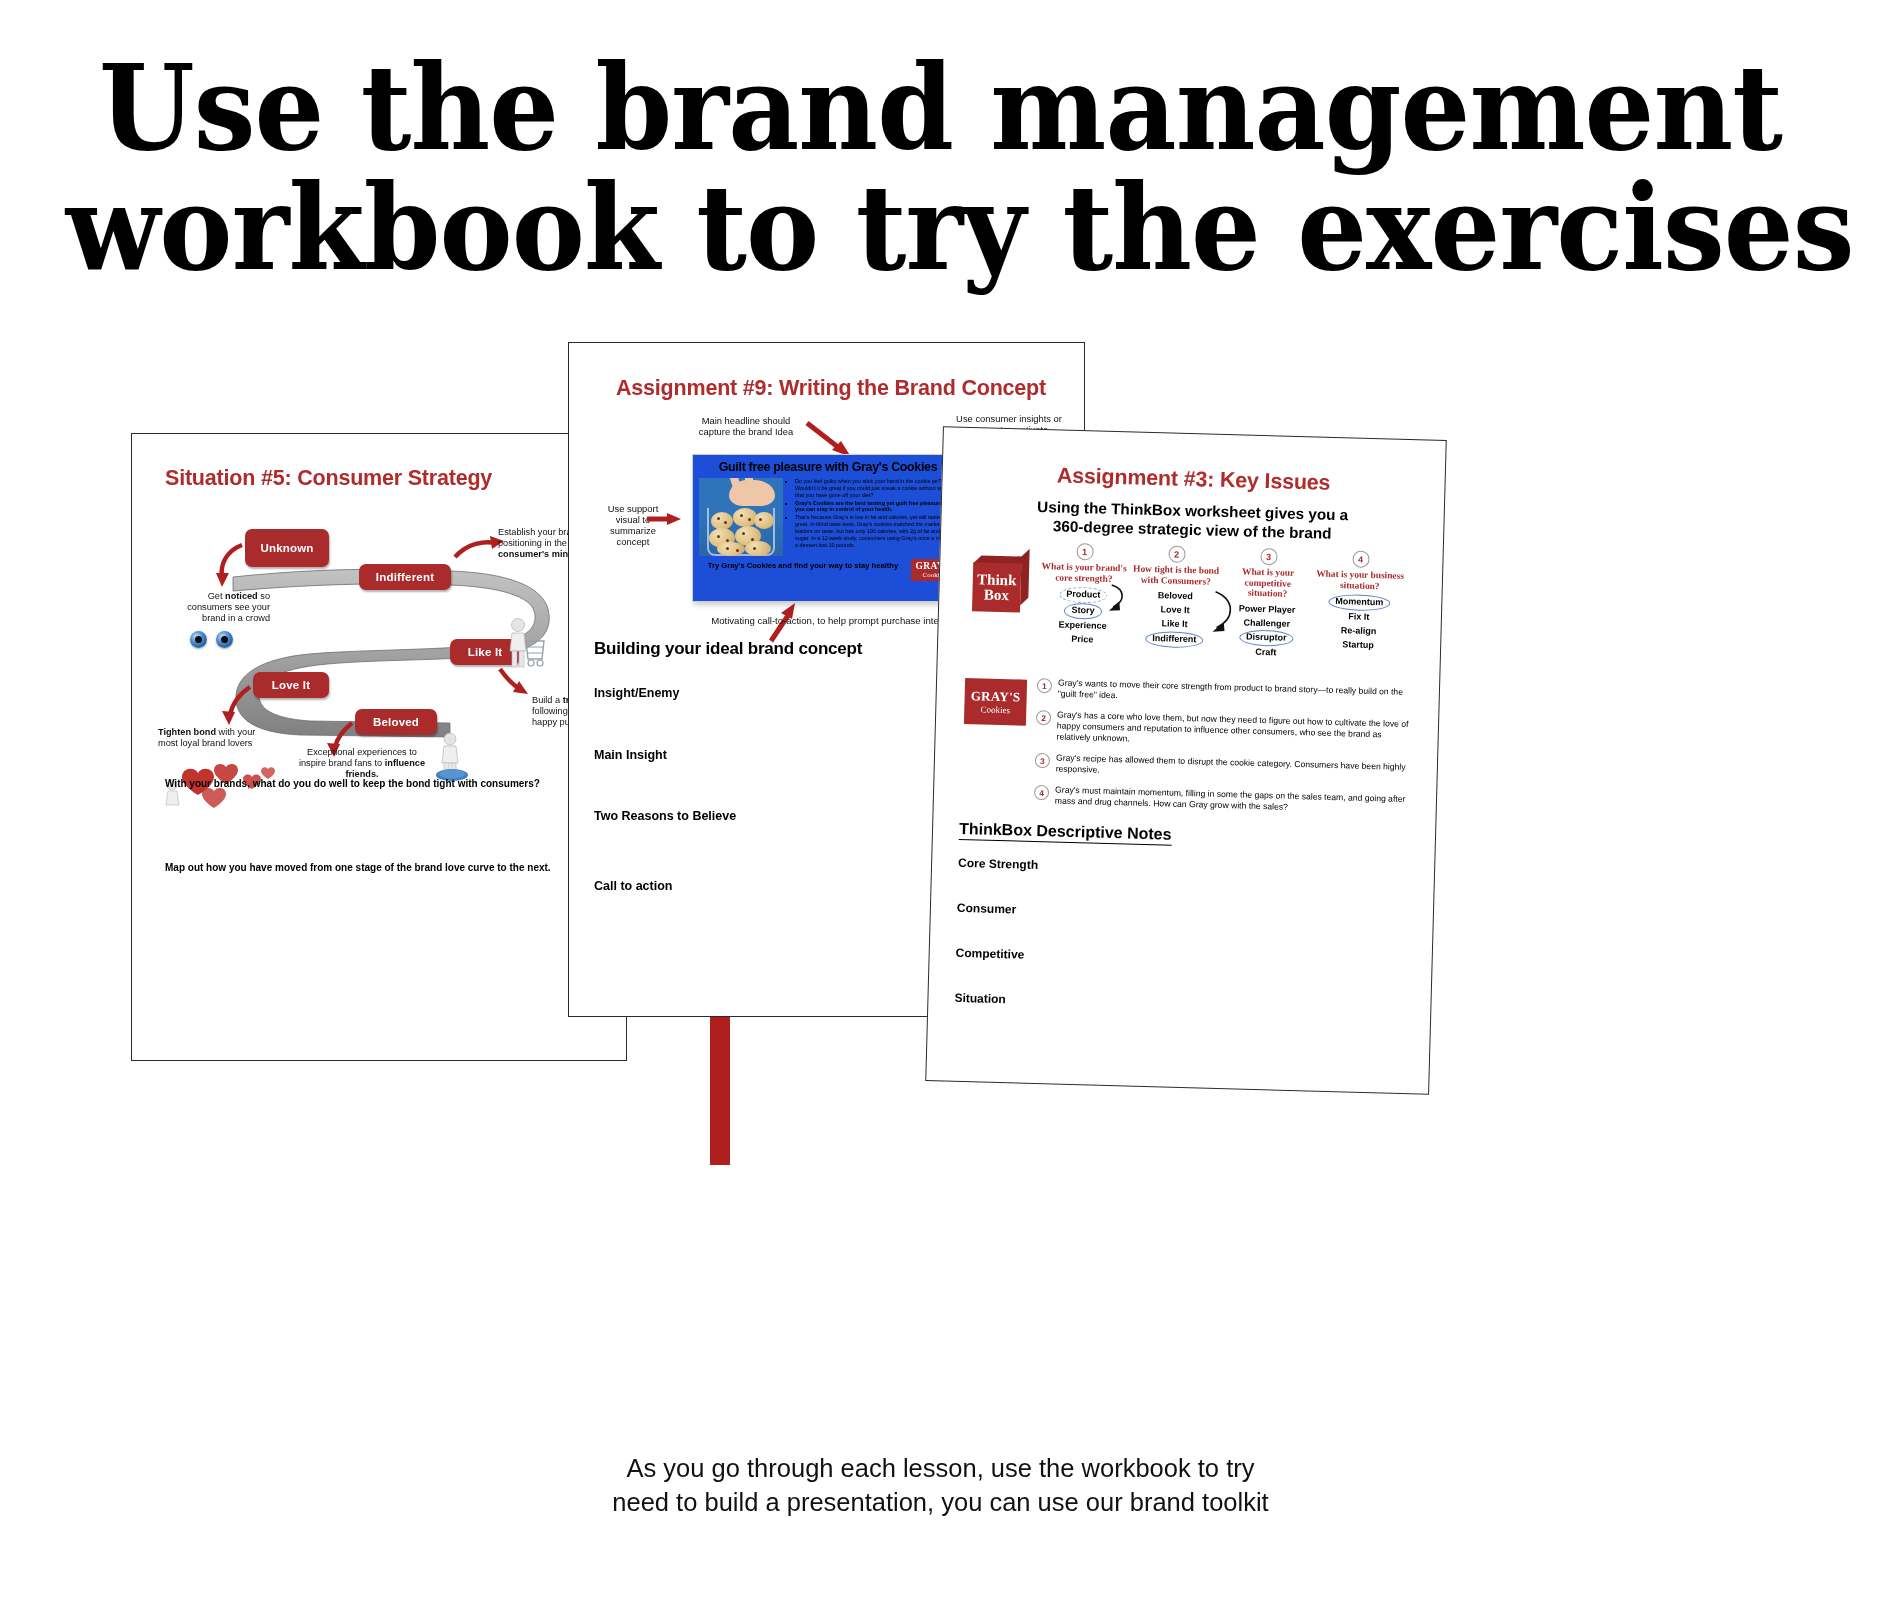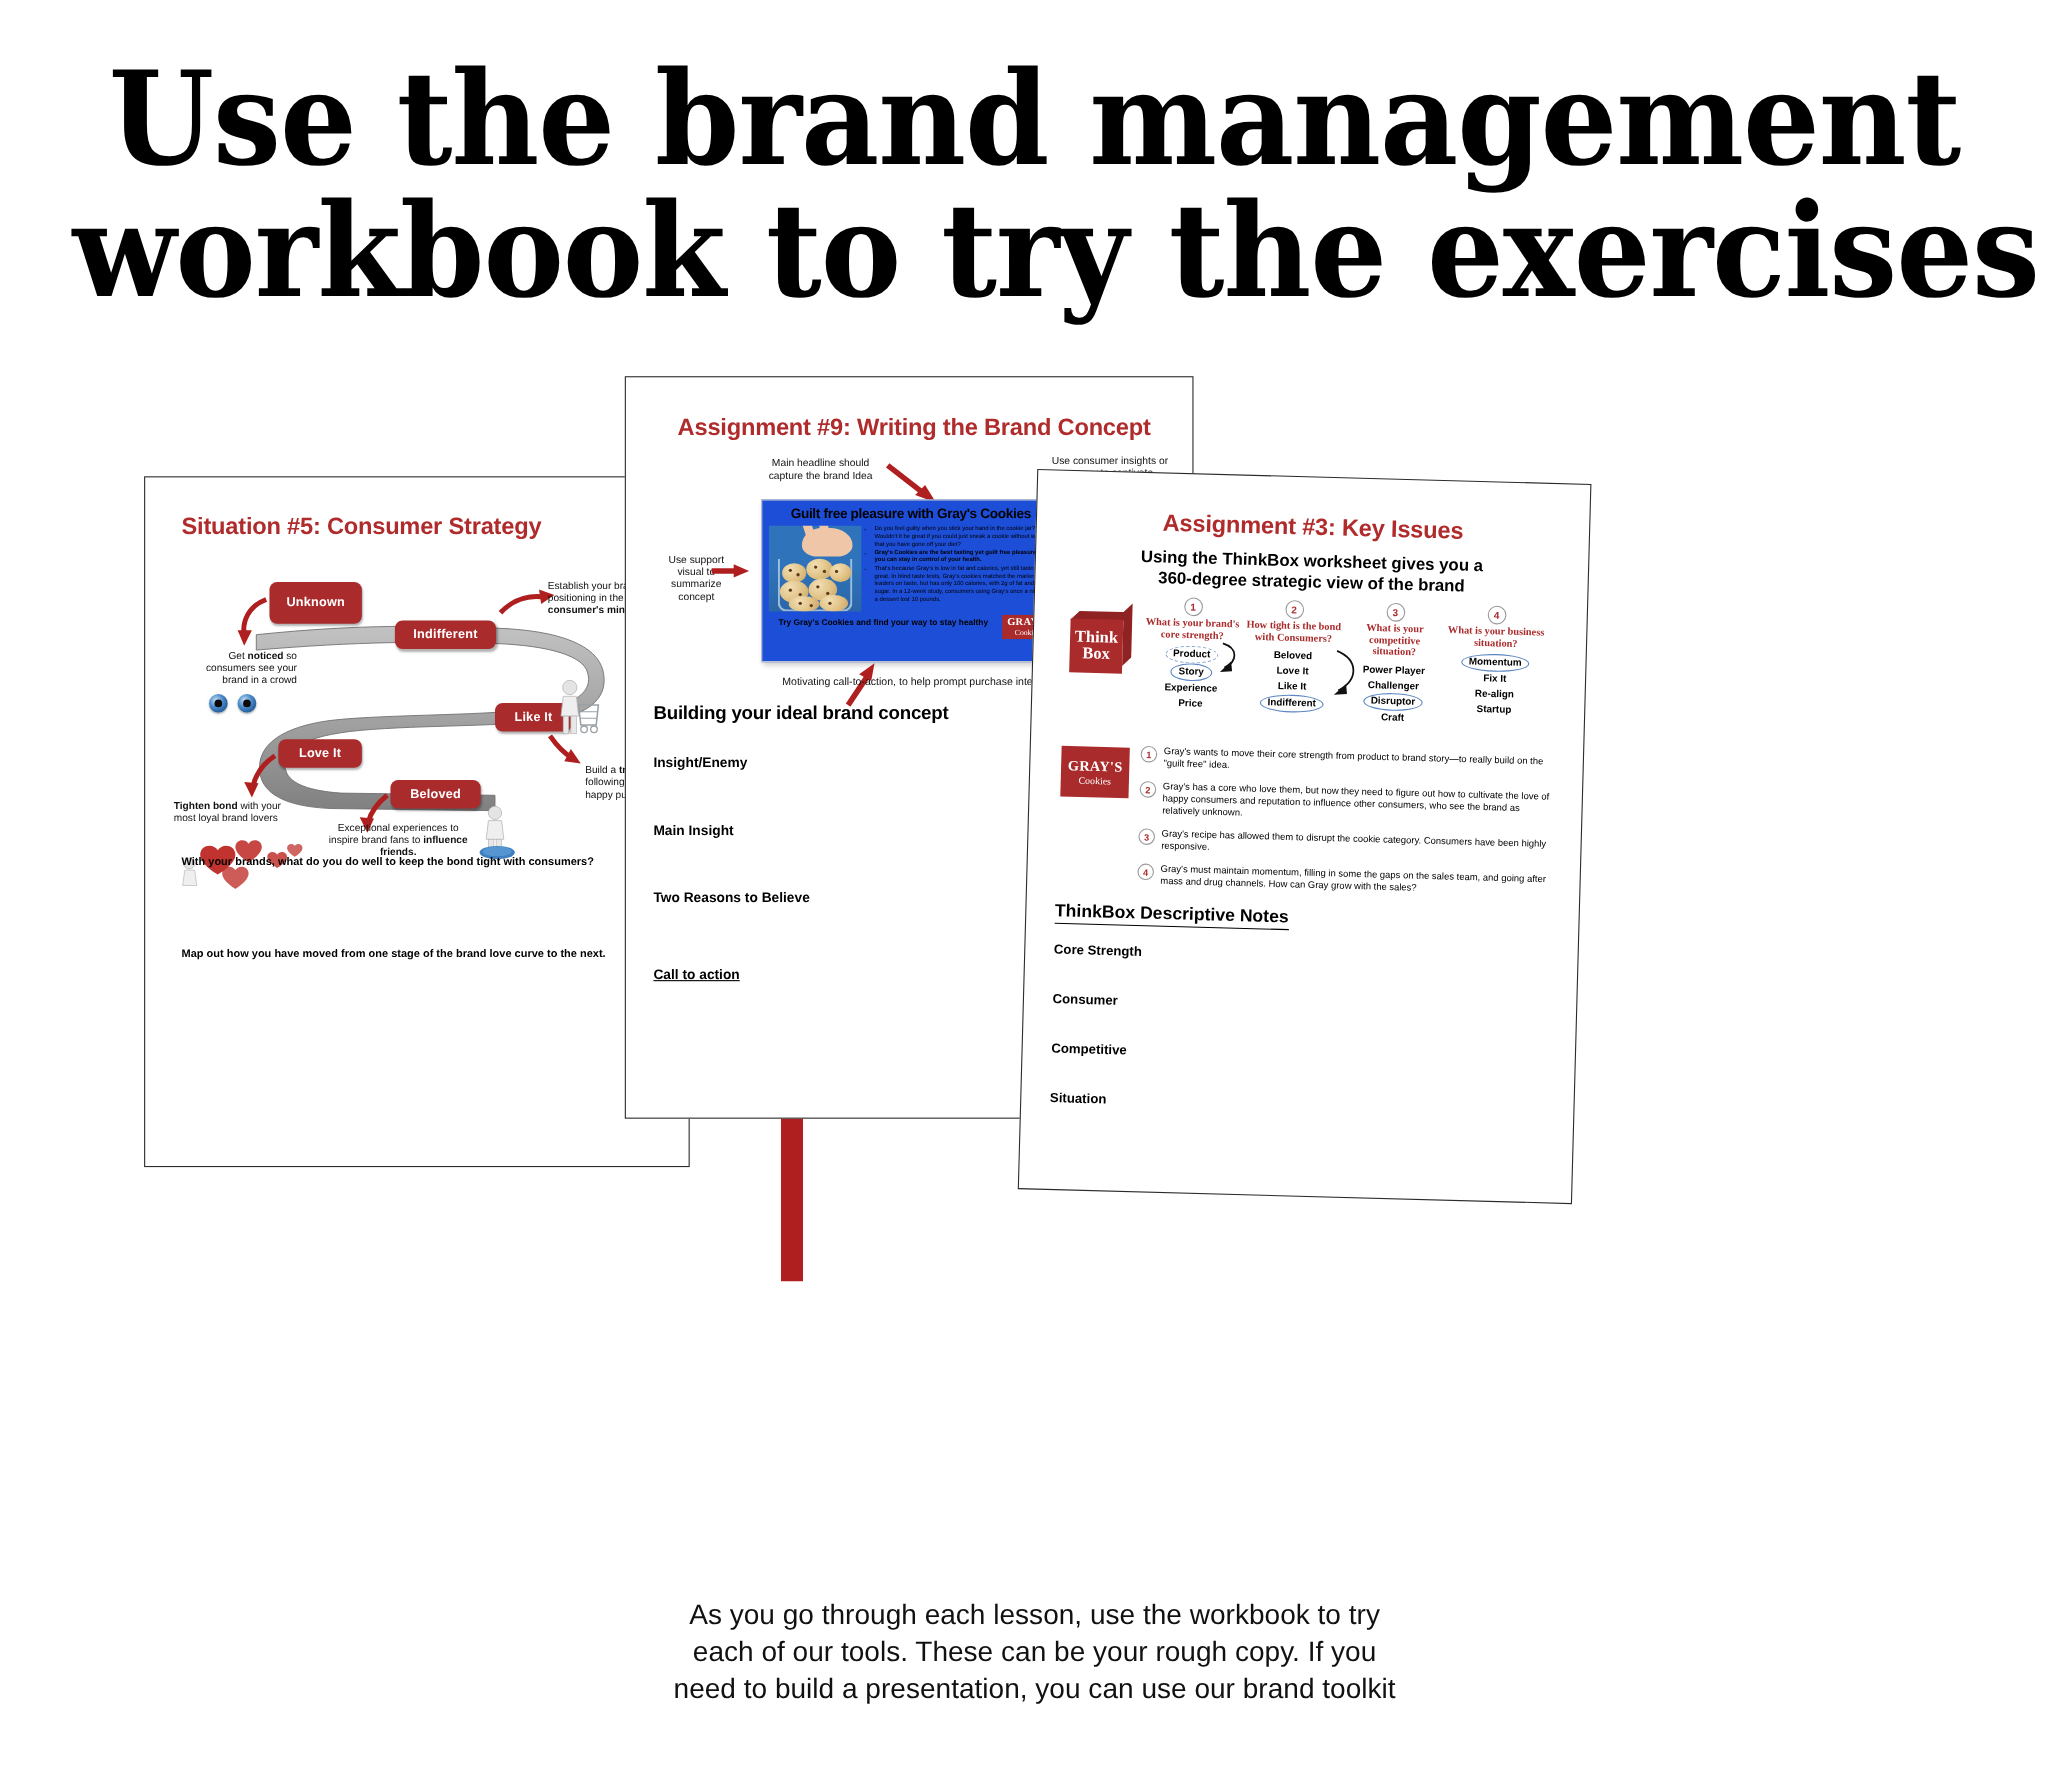--- a/index.html
+++ b/index.html
@@ -344,21 +344,21 @@
       <line x1="6" y1="40" x2="26" y2="10" stroke="#b01f1f" stroke-width="5"></line>
       <polygon points="30,2 16,12 27,18" fill="#b01f1f"></polygon>
     </svg>
     <div class="note" style="left:60px;top:272px;width:400px;font-size:9.6px;text-align:center;">Motivating call-to-action, to help prompt purchase intent</div>
 
     <div id="a9-sub">Building your ideal brand concept</div>
 
     <div class="a9-field" style="top:343px;">Insight/Enemy</div>
     <div class="a9-field" style="top:405px;">Main Insight</div>
     <div class="a9-field" style="top:466px;">Two Reasons to Believe</div>
-    <div class="a9-field" style="top:536px;text-decoration:underline;">Call to action</div>
+    <div class="a9-field" style="top:536px;">Call to action</div>
   </div>
 </div>
 
 <div class="sheet" id="sheet-a3">
   <div class="sheet-inner">
     <div class="asg-title" id="a3-title">Assignment #3: Key Issues</div>
     <div id="a3-sub">
       <div>Using the ThinkBox worksheet gives you a</div>
       <div>360-degree strategic view of the brand</div>
     </div>
@@ -449,15 +449,14 @@
 
     <div class="a3-note-field" style="top:428px;">Core Strength</div>
     <div class="a3-note-field" style="top:473px;">Consumer</div>
     <div class="a3-note-field" style="top:518px;">Competitive</div>
     <div class="a3-note-field" style="top:563px;">Situation</div>
   </div>
 </div>
 
 <div id="caption">
   <div>As you go through each lesson, use the workbook to try</div>
-  <div>each of our tools. These can be your rough copy. If you</div>
   <div>need to build a presentation, you can use our brand toolkit</div>
 </div>
 
 </body></html>

